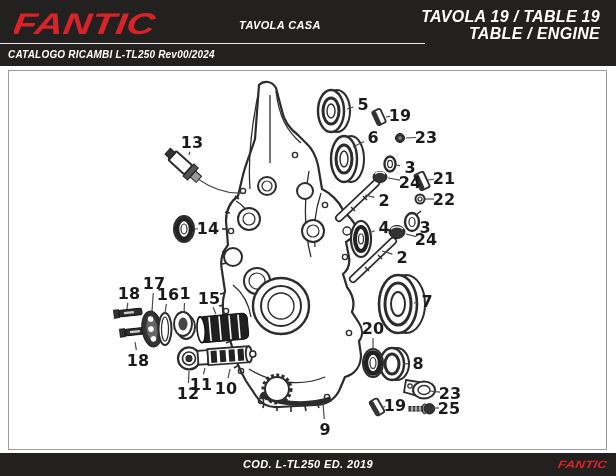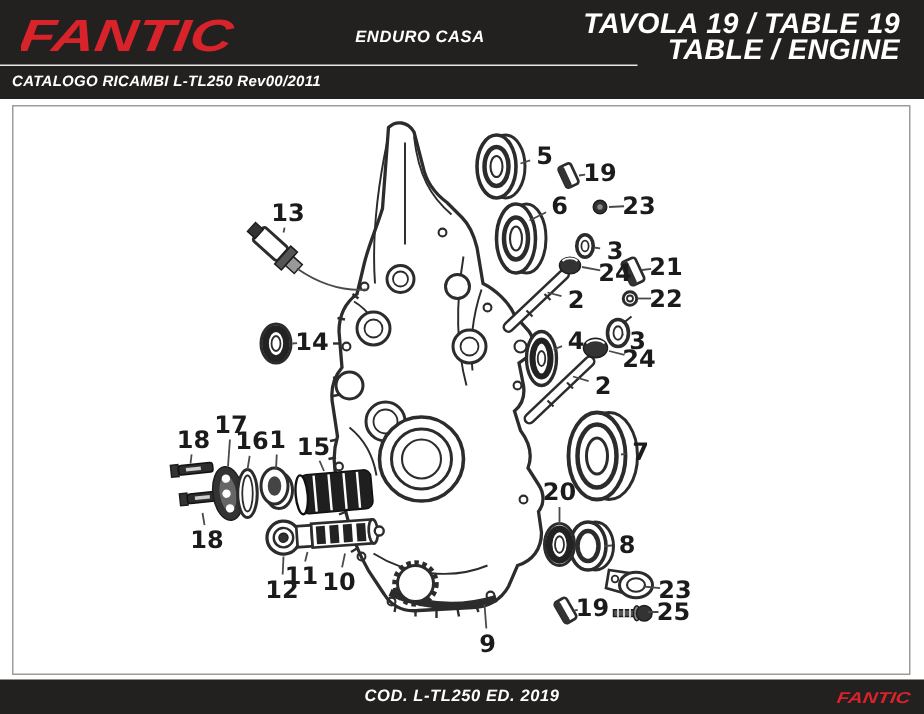--- a/index.html
+++ b/index.html
@@ -13,21 +13,21 @@
     position:absolute;left:0;top:0;width:616px;height:66px;
     background:#232120;color:#fff;
   }
   .logo-main{position:absolute;left:14px;top:4px;width:150px;height:38px;}
   .center-title{
     position:absolute;left:200px;top:19px;width:160px;text-align:center;
     font-size:11px;font-weight:bold;font-style:italic;letter-spacing:.4px;color:#fff;
   }
   .table-title{
     position:absolute;right:16px;top:8px;text-align:right;
-    font-size:19px;font-weight:bold;font-style:italic;line-height:17px;color:#fff;
+    font-size:16px;font-weight:bold;font-style:italic;line-height:17px;color:#fff;
     letter-spacing:.3px;
   }
   .header-rule{
     position:absolute;left:0;top:43px;width:425px;height:1px;background:#e8e8e8;
   }
   .catalog-line{
     position:absolute;left:8px;top:49px;
     font-size:10px;font-weight:bold;font-style:italic;color:#fff;letter-spacing:.2px;
   }
   
@@ -58,27 +58,27 @@
     font-family:"Liberation Sans",sans-serif;font-weight:bold;font-style:italic;
   }
 </style>
 </head>
 <body>
 
 <div class="header">
   <svg class="logo-main" viewBox="0 0 150 38">
     <text x="2" y="30" class="logo-text" font-size="30" fill="#d8232a" transform="skewX(-8)" textLength="142" lengthAdjust="spacingAndGlyphs">FANTIC</text>
   </svg>
-  <div class="center-title">ENDURO CASA</div>
+  <div class="center-title">TAVOLA CASA</div>
   <div class="table-title">
     <div>TAVOLA 19  /  TABLE 19</div>
     <div>TABLE  /  ENGINE</div>
   </div>
   <div class="header-rule"></div>
-  <div class="catalog-line">CATALOGO RICAMBI L-TL250 Rev00/2011</div>
+  <div class="catalog-line">CATALOGO RICAMBI L-TL250 Rev00/2024</div>
 </div>
 
 <div class="plate">
 <svg id="diagram" width="597" height="378" viewBox="0 0 597 378">
 
   <g>
     <path class="lnf" stroke-width="2.2" d="M250,14 C255,9 263,10 267,17 L273,40
       C275,50 281,58 289,64 L299,74 C304,79 307,86 309,94 L313,118
       C321,122 330,130 334,139 L342,148 C347,153 348,160 344,166 L337,171
       L340,186 C341,193 339,199 334,203 L338,216 C344,224 346,233 343,241

